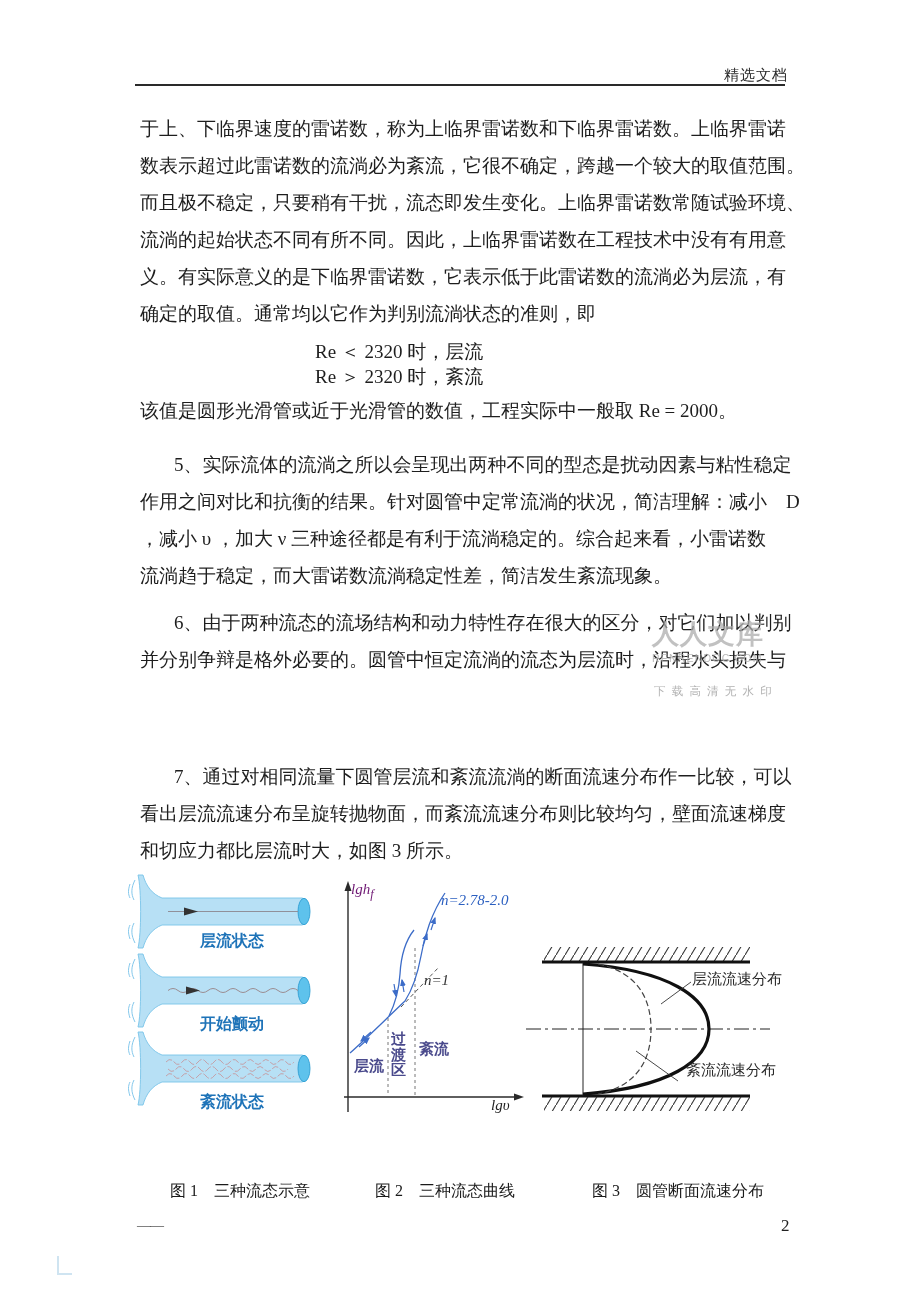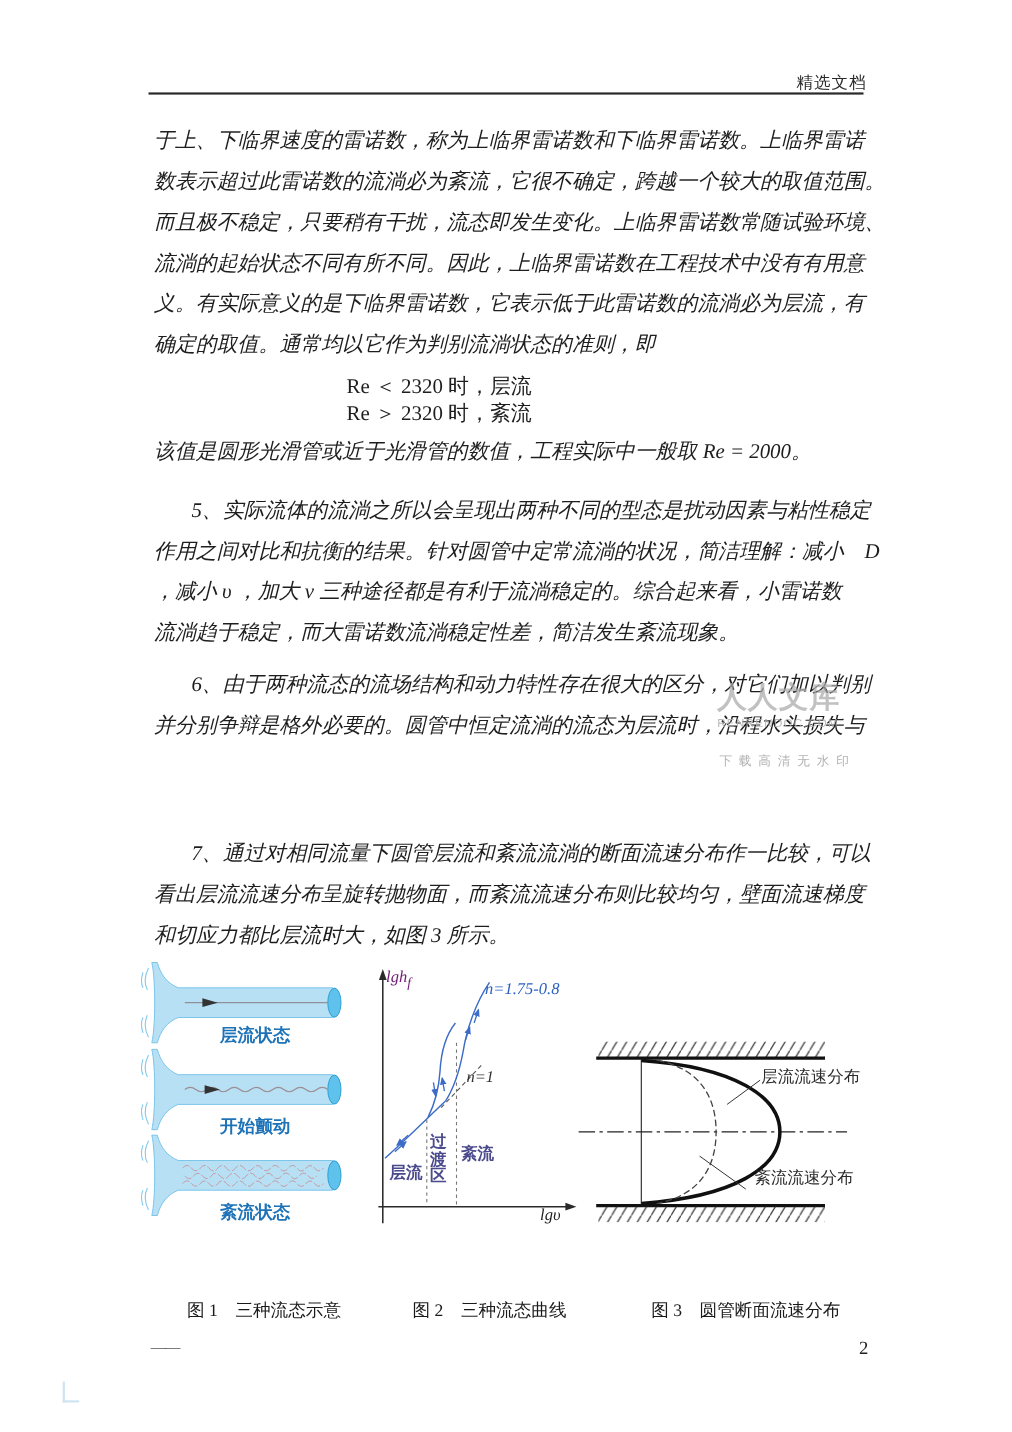--- a/index.html
+++ b/index.html
@@ -1,21 +1,21 @@
 <!DOCTYPE html>
 <html><head>
 <meta charset="utf-8">
 <style>
   html,body{margin:0;padding:0;background:#e8e8e8;}
   #page{
     position:relative;width:920px;height:1302px;background:#ffffff;
     font-family:"Liberation Serif","DejaVu Serif",serif;color:#1e1e1e;
     overflow:hidden;margin:0 auto;
   }
-  .bline{position:absolute;font-size:19px;line-height:23px;white-space:nowrap;color:#1e1e1e;z-index:1;font-style:italic;}
+  .bline{position:absolute;font-size:19px;line-height:23px;white-space:nowrap;color:#1e1e1e;z-index:1;}
   .formula{position:absolute;font-size:19px;line-height:23px;white-space:nowrap;color:#1e1e1e;z-index:1;}
   .hrule{position:absolute;left:135px;top:84px;width:650px;height:2px;background:#2a2a2a;}
   .hdr{position:absolute;left:724px;top:66px;font-size:15px;letter-spacing:1px;color:#2a2a2a;}
   .wm{position:absolute;z-index:5;font-family:"Liberation Sans","DejaVu Sans",sans-serif;}
   .wm-title{left:652px;top:616px;font-size:27px;font-weight:bold;letter-spacing:1px;color:rgba(172,172,172,0.75);text-align:right;}
   .wm-domain{left:652px;top:652px;font-size:10.5px;letter-spacing:1.2px;color:rgba(172,172,172,0.85);}
   .wm-tag{left:654px;top:664px;font-size:11.5px;letter-spacing:1.5px;color:rgba(165,165,165,0.85);margin-top:20px;}
   .figlabel1{position:absolute;left:157px;width:150px;text-align:center;font-size:16px;font-weight:bold;
     color:#1e73b8;font-family:Liberation Mono, monospace;z-index:2;}
   .f2lab{position:absolute;z-index:2;font-size:15px;}
@@ -131,21 +131,21 @@
     <g stroke="#3c6cc8" stroke-width="1.2" fill="none">
       <line x1="21" y1="167" x2="31" y2="158" marker-end="url(#arrB)"></line>
       <line x1="33" y1="152" x2="23" y2="161" marker-end="url(#arrB)"></line>
       <line x1="56" y1="104" x2="58" y2="116" marker-end="url(#arrB)"></line>
       <line x1="66" y1="112" x2="64" y2="100" marker-end="url(#arrB)"></line>
       <line x1="85" y1="66" x2="89" y2="54" marker-end="url(#arrB)"></line>
       <line x1="93" y1="50" x2="97" y2="38" marker-end="url(#arrB)"></line>
     </g>
   </svg>
   <div class="f2lab" style="left:351px;top:881px;color:#701a75"><i>lgh</i><sub>f</sub></div>
-  <div class="f2lab" style="left:441px;top:892px;color:#2b5fc0;font-style:italic">n=1.75-0.8</div>
+  <div class="f2lab" style="left:441px;top:892px;color:#2b5fc0;font-style:italic">n=2.78-2.0</div>
   <div class="f2lab" style="left:424px;top:972px;color:#333;font-style:italic">n=1</div>
   <div class="f2lab f2region" style="left:354px;top:1057px">层流</div>
   <div class="f2lab f2region" style="left:391px;top:1031px;width:18px;line-height:15.5px">过渡区</div>
   <div class="f2lab f2region" style="left:419px;top:1040px">紊流</div>
   <div class="f2lab" style="left:491px;top:1097px;color:#222;font-style:italic">lgυ</div>
 
   <svg style="left:520px;top:940px" width="256" height="176" viewBox="0 0 256 176">
     <defs>
       <pattern id="hatch" width="9" height="15" patternUnits="userSpaceOnUse">
         <path d="M0 15 L9 0" stroke="#333" stroke-width="1.1"></path>

